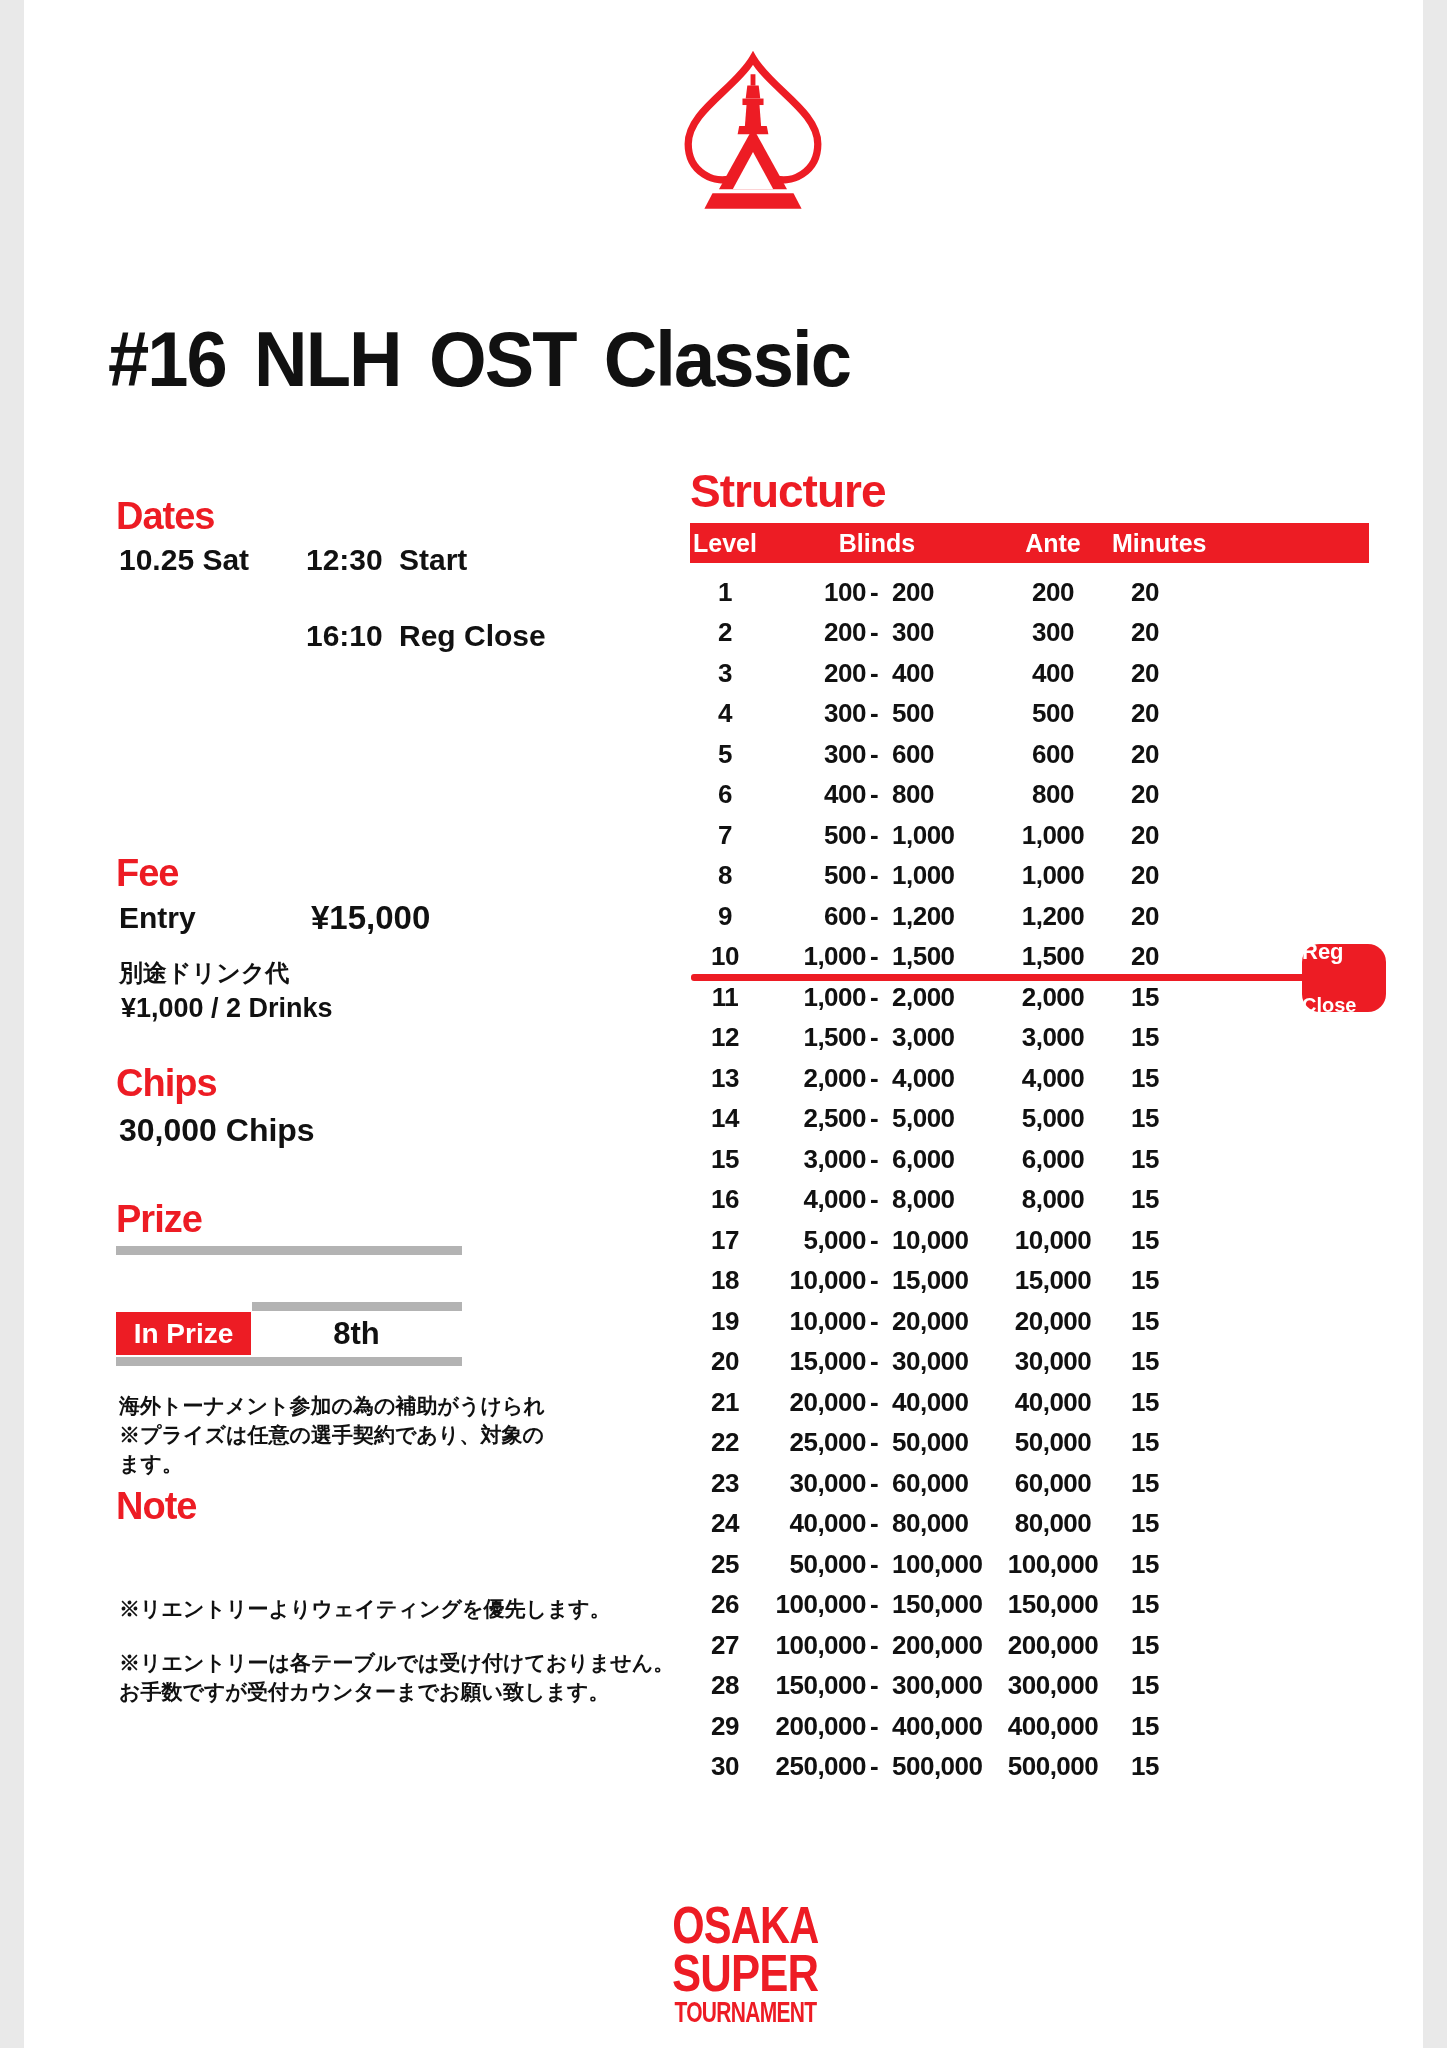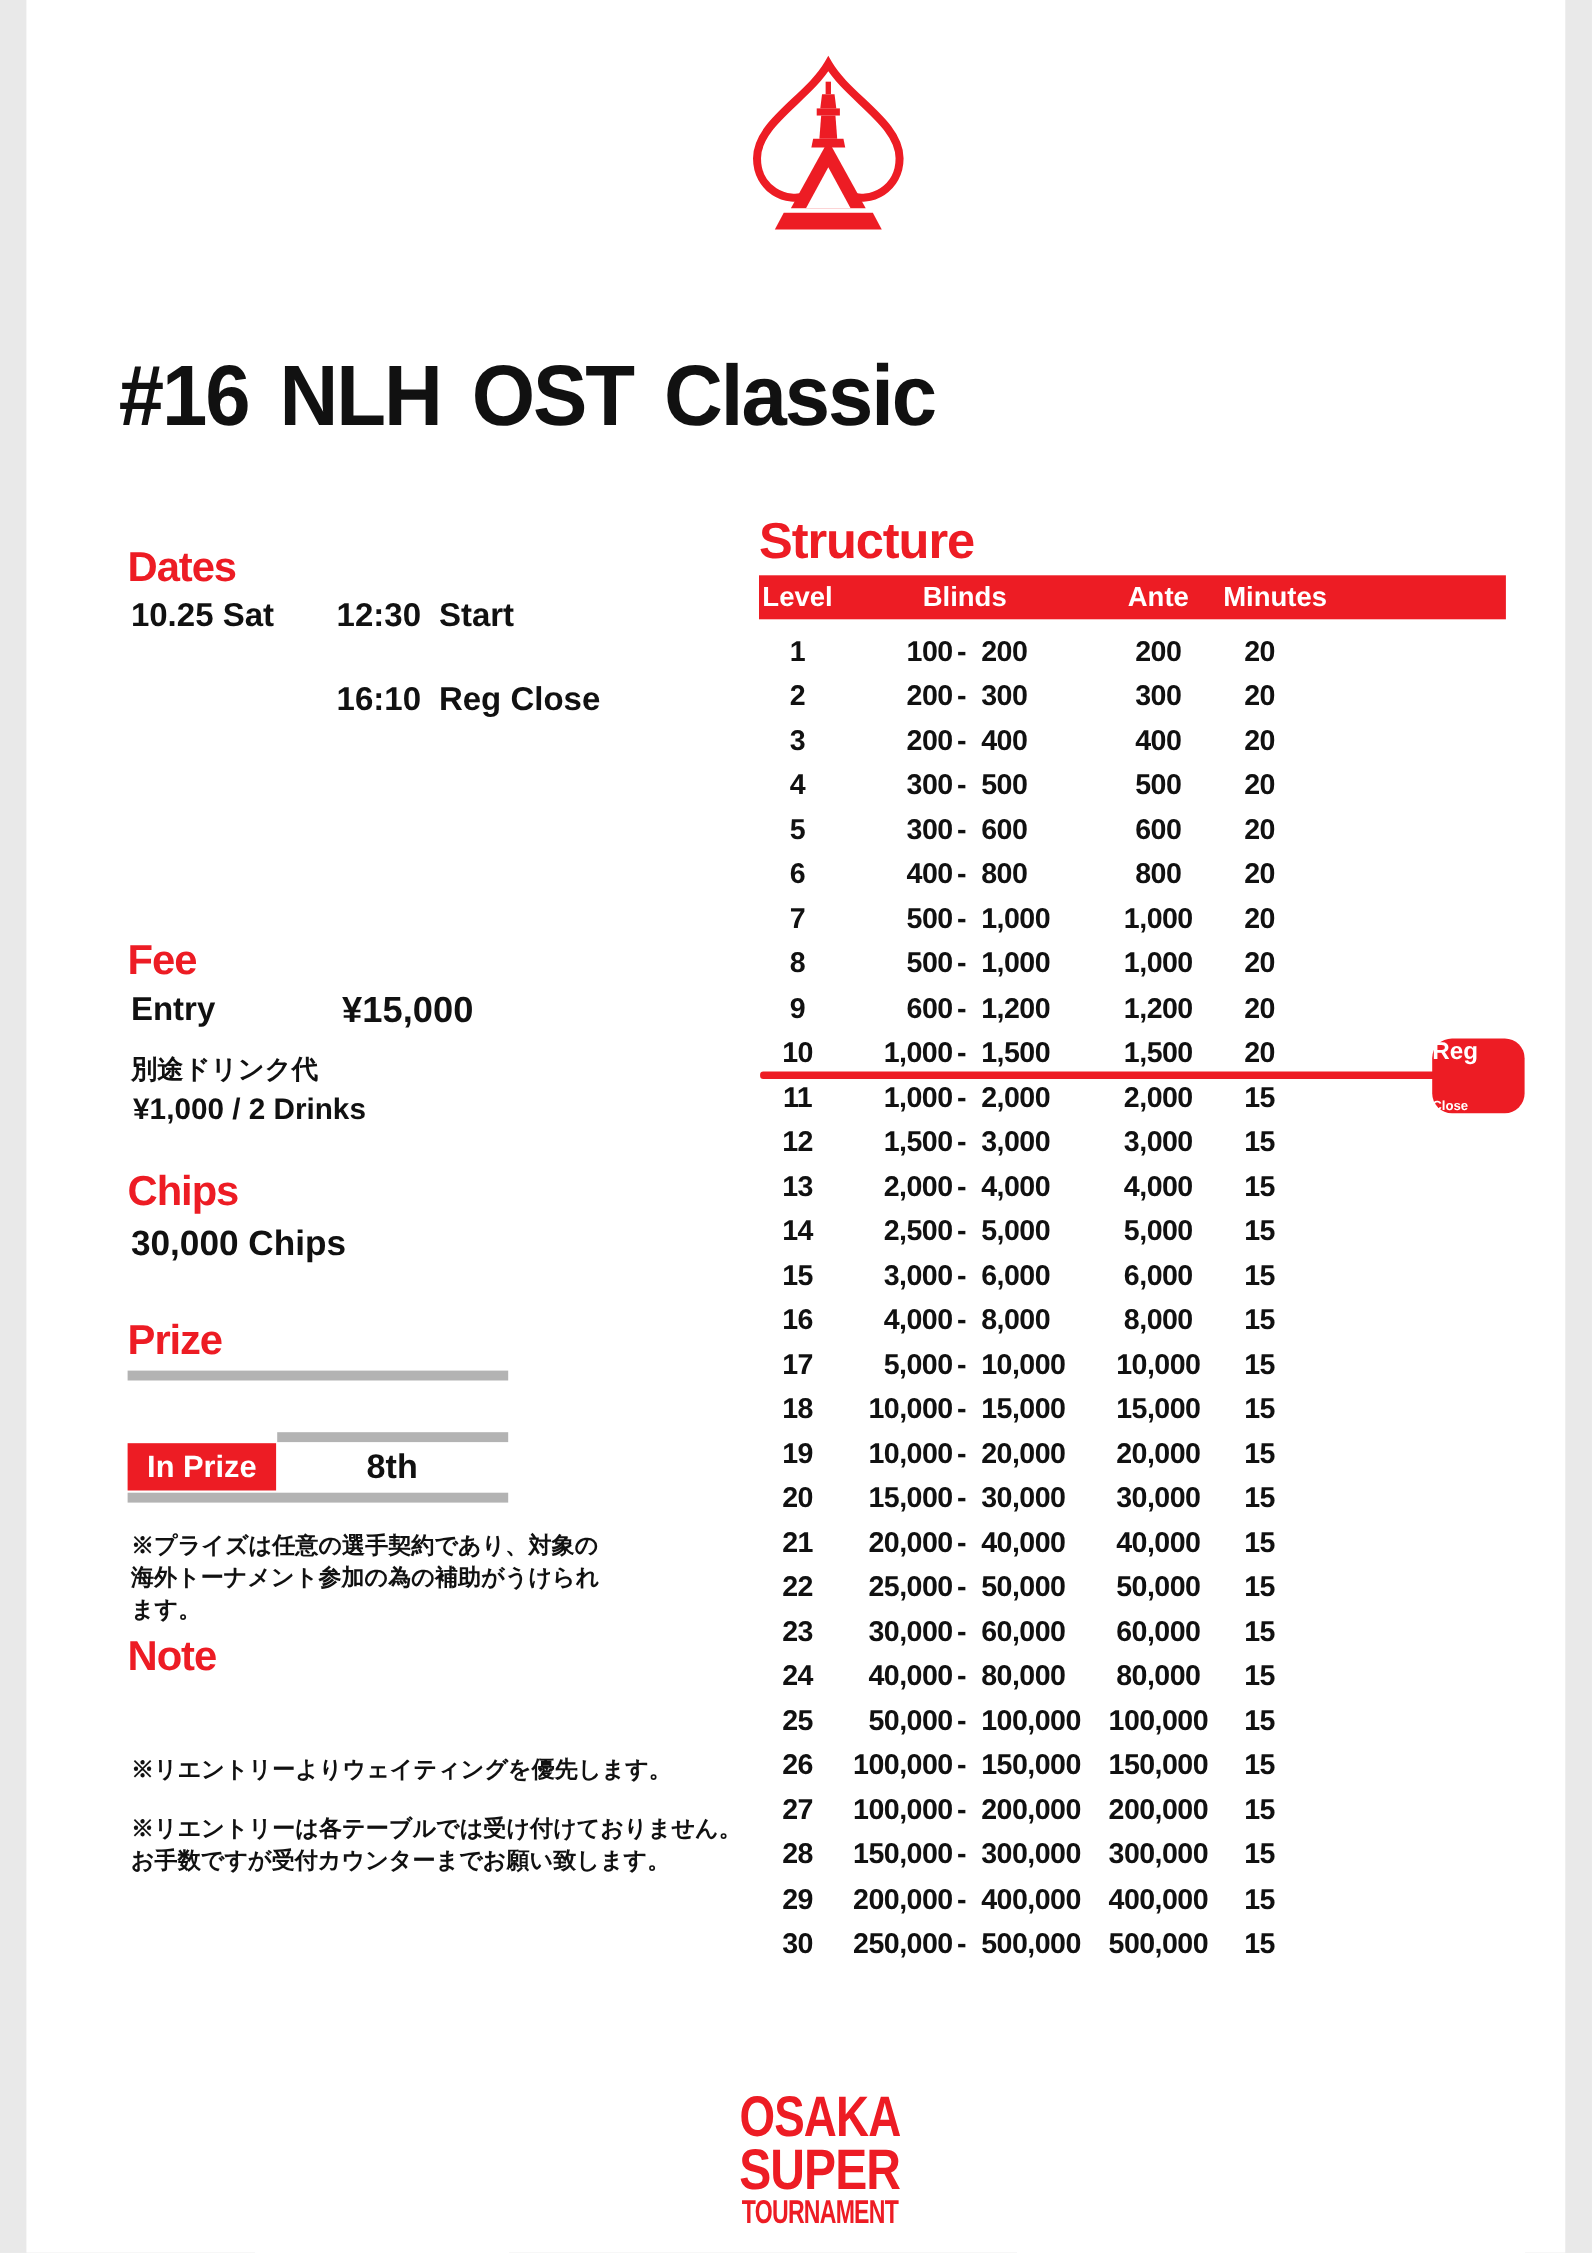--- a/index.html
+++ b/index.html
@@ -67,21 +67,21 @@
   .c-bb{text-align:left;padding-left:10px;}
   .c-ante{text-align:center;}
   .c-min{text-align:center;}
 
   .reg-line{left:1px;top:504px;width:643px;height:7px;background:var(--red);border-radius:3px;}
   .reg-badge{
     left:612px;top:474px;width:84px;height:68px;background:var(--red);border-radius:18px;
     color:#fff;font-weight:700;display:flex;flex-direction:column;align-items:flex-start;justify-content:center;line-height:1.05;
   }
   .reg-badge .l1{font-size:22px;}
-  .reg-badge .l2{font-size:12px;margin-top:32px;}
+  .reg-badge .l2{font-size:20px;margin-top:32px;}
 
   
   .ost-logo{left:652px;top:1900px;width:138px;color:var(--red);font-weight:800;}
   .ost-line{display:flex;justify-content:center;align-items:center;overflow:visible;}
   .ost-line span{white-space:nowrap;display:inline-block;transform-origin:center;}
   .ost-l1{height:49px;}  .ost-l1 span{font-size:52px;letter-spacing:-1px;transform:scaleX(0.80);}
   .ost-l2{height:48px;}  .ost-l2 span{font-size:52px;letter-spacing:-1px;transform:scaleX(0.84);}
   .ost-l3{height:30px;}  .ost-l3 span{font-size:30px;letter-spacing:-1px;transform:scaleX(0.70);}
 </style>
 </head>
@@ -127,22 +127,22 @@
   <div class="abs prize-table">
     <div class="pt-bar b1"></div>
     <div class="pt-bar b2"></div>
     <div class="pt-row r2">
       <span class="pt-label">In Prize</span>
       <span class="pt-value">8th</span>
     </div>
     <div class="pt-bar b3"></div>
   </div>
   <div class="abs jp-note" id="prize-note" style="left:95px;top:1391px;">
+      <div>海外トーナメント参加の為の補助がうけられ</div>
       <div>※プライズは任意の選手契約であり、対象の</div>
-      <div>海外トーナメント参加の為の補助がうけられ</div>
       <div>ます。</div>
     </div>
 
   <div class="abs red-h" style="left:92px;top:1485px;">Note</div>
   <div class="abs jp-note" id="note-item-2" style="left:95px;top:1648px;">
       <div>※リエントリーは各テーブルでは受け付けておりません。</div>
       <div>お手数ですが受付カウンターまでお願い致します。</div>
     </div>
   <div class="abs jp-note" id="note-item-1" style="left:95px;top:1594px;">
       <div>※リエントリーよりウェイティングを優先します。</div>

